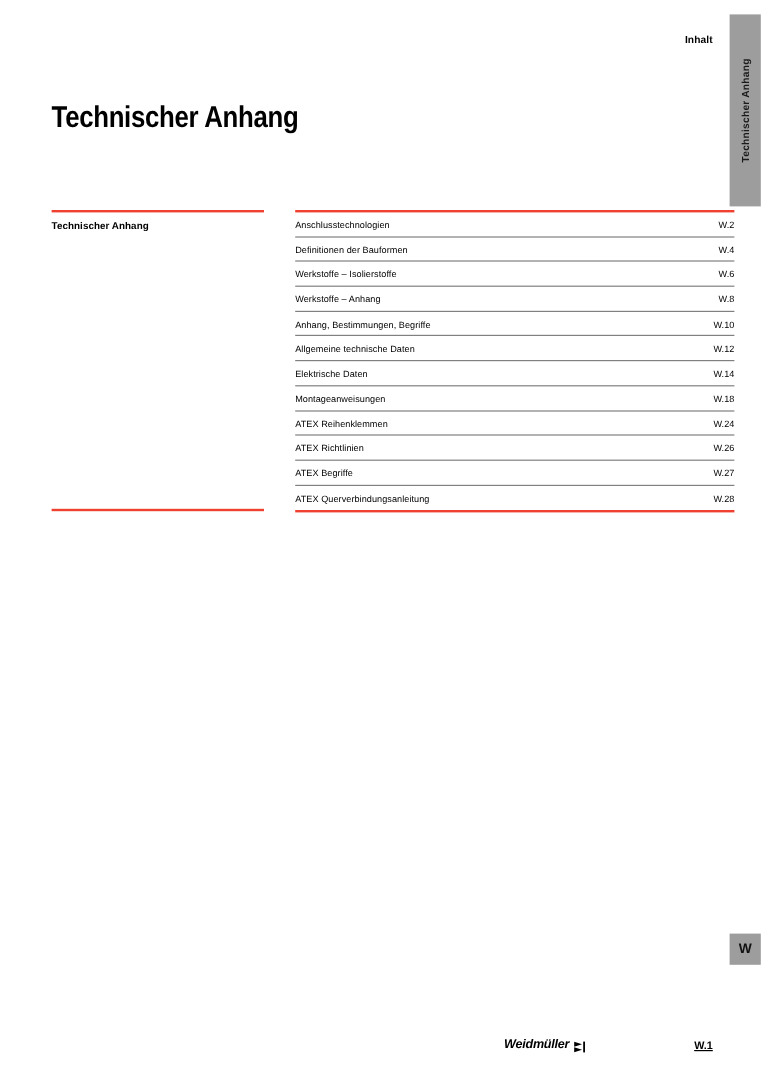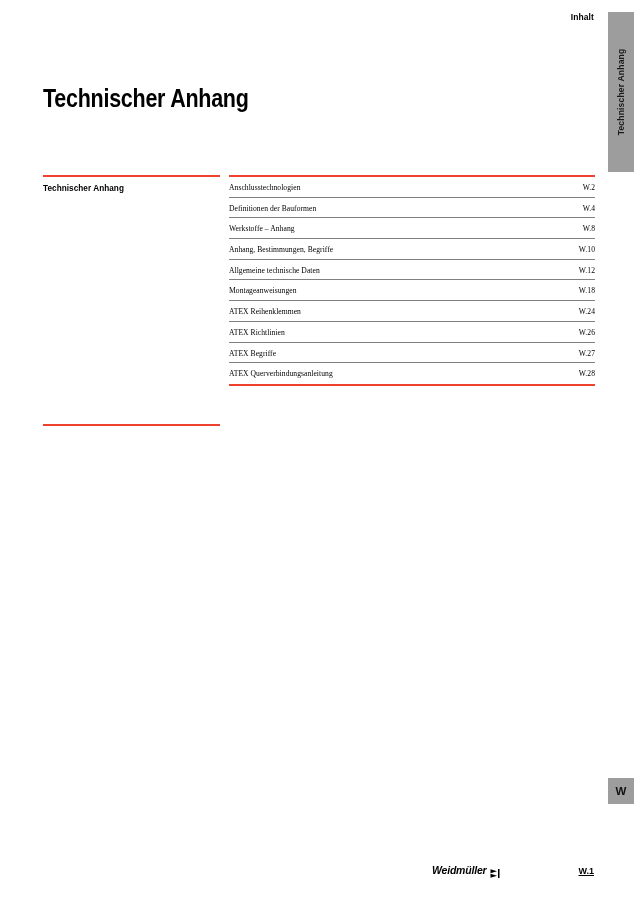--- a/index.html
+++ b/index.html
@@ -18,21 +18,21 @@
 
   .page {
     position: absolute;
     inset: 0;
     background: #ffffff;
   }
 
   
   .header-label {
     position: absolute;
-    top: 12px;
+    top: 28px;
     right: 46px;
     font-size: 8.5px;
     font-weight: bold;
     letter-spacing: 0.1px;
     color: #000;
     padding-left: 24px;
   }
 
   
   .side-tab-main {
@@ -106,24 +106,23 @@
     left: 43px;
     top: 424px;
     width: 177px;
     height: 2px;
     background: #f0402f;
   }
 
   
   .toc {
     position: absolute;
-    left: 229px;
+    left: 246px;
     top: 175px;
     width: 366px;
-    font-family: Liberation Serif, serif;
   }
   .toc-rule-top {
     height: 2px;
     background: #f0402f;
   }
   .toc-rule-bottom {
     height: 2px;
     background: #f0402f;
   }
   .toc-row {
@@ -146,21 +145,21 @@
   .toc-page {
     font-size: 7.6px;
     letter-spacing: 0.05px;
     color: #000;
     padding-left: 37px;
   }
 
   
   .footer-logo {
     position: absolute;
-    left: 432px;
+    left: 420px;
     top: 864px;
     display: flex;
     align-items: center;
     gap: 4px;
   }
   .footer-logo .wordmark {
     font-size: 10.5px;
     font-weight: bold;
     font-style: italic;
     letter-spacing: -0.2px;
@@ -208,30 +207,38 @@
     <div id="toc-rows">
         <div class="toc-row">
           <span class="toc-title">Anschlusstechnologien</span>
           <span class="toc-page">W.2</span>
         </div>
         <div class="toc-row">
           <span class="toc-title">Definitionen der Bauformen</span>
           <span class="toc-page">W.4</span>
         </div>
         <div class="toc-row">
+          <span class="toc-title">Werkstoffe – Isolierstoffe</span>
+          <span class="toc-page">W.6</span>
+        </div>
+        <div class="toc-row">
           <span class="toc-title">Werkstoffe – Anhang</span>
           <span class="toc-page">W.8</span>
         </div>
         <div class="toc-row">
           <span class="toc-title">Anhang, Bestimmungen, Begriffe</span>
           <span class="toc-page">W.10</span>
         </div>
         <div class="toc-row">
           <span class="toc-title">Allgemeine technische Daten</span>
           <span class="toc-page">W.12</span>
+        </div>
+        <div class="toc-row">
+          <span class="toc-title">Elektrische Daten</span>
+          <span class="toc-page">W.14</span>
         </div>
         <div class="toc-row">
           <span class="toc-title">Montageanweisungen</span>
           <span class="toc-page">W.18</span>
         </div>
         <div class="toc-row">
           <span class="toc-title">ATEX Reihenklemmen</span>
           <span class="toc-page">W.24</span>
         </div>
         <div class="toc-row">

